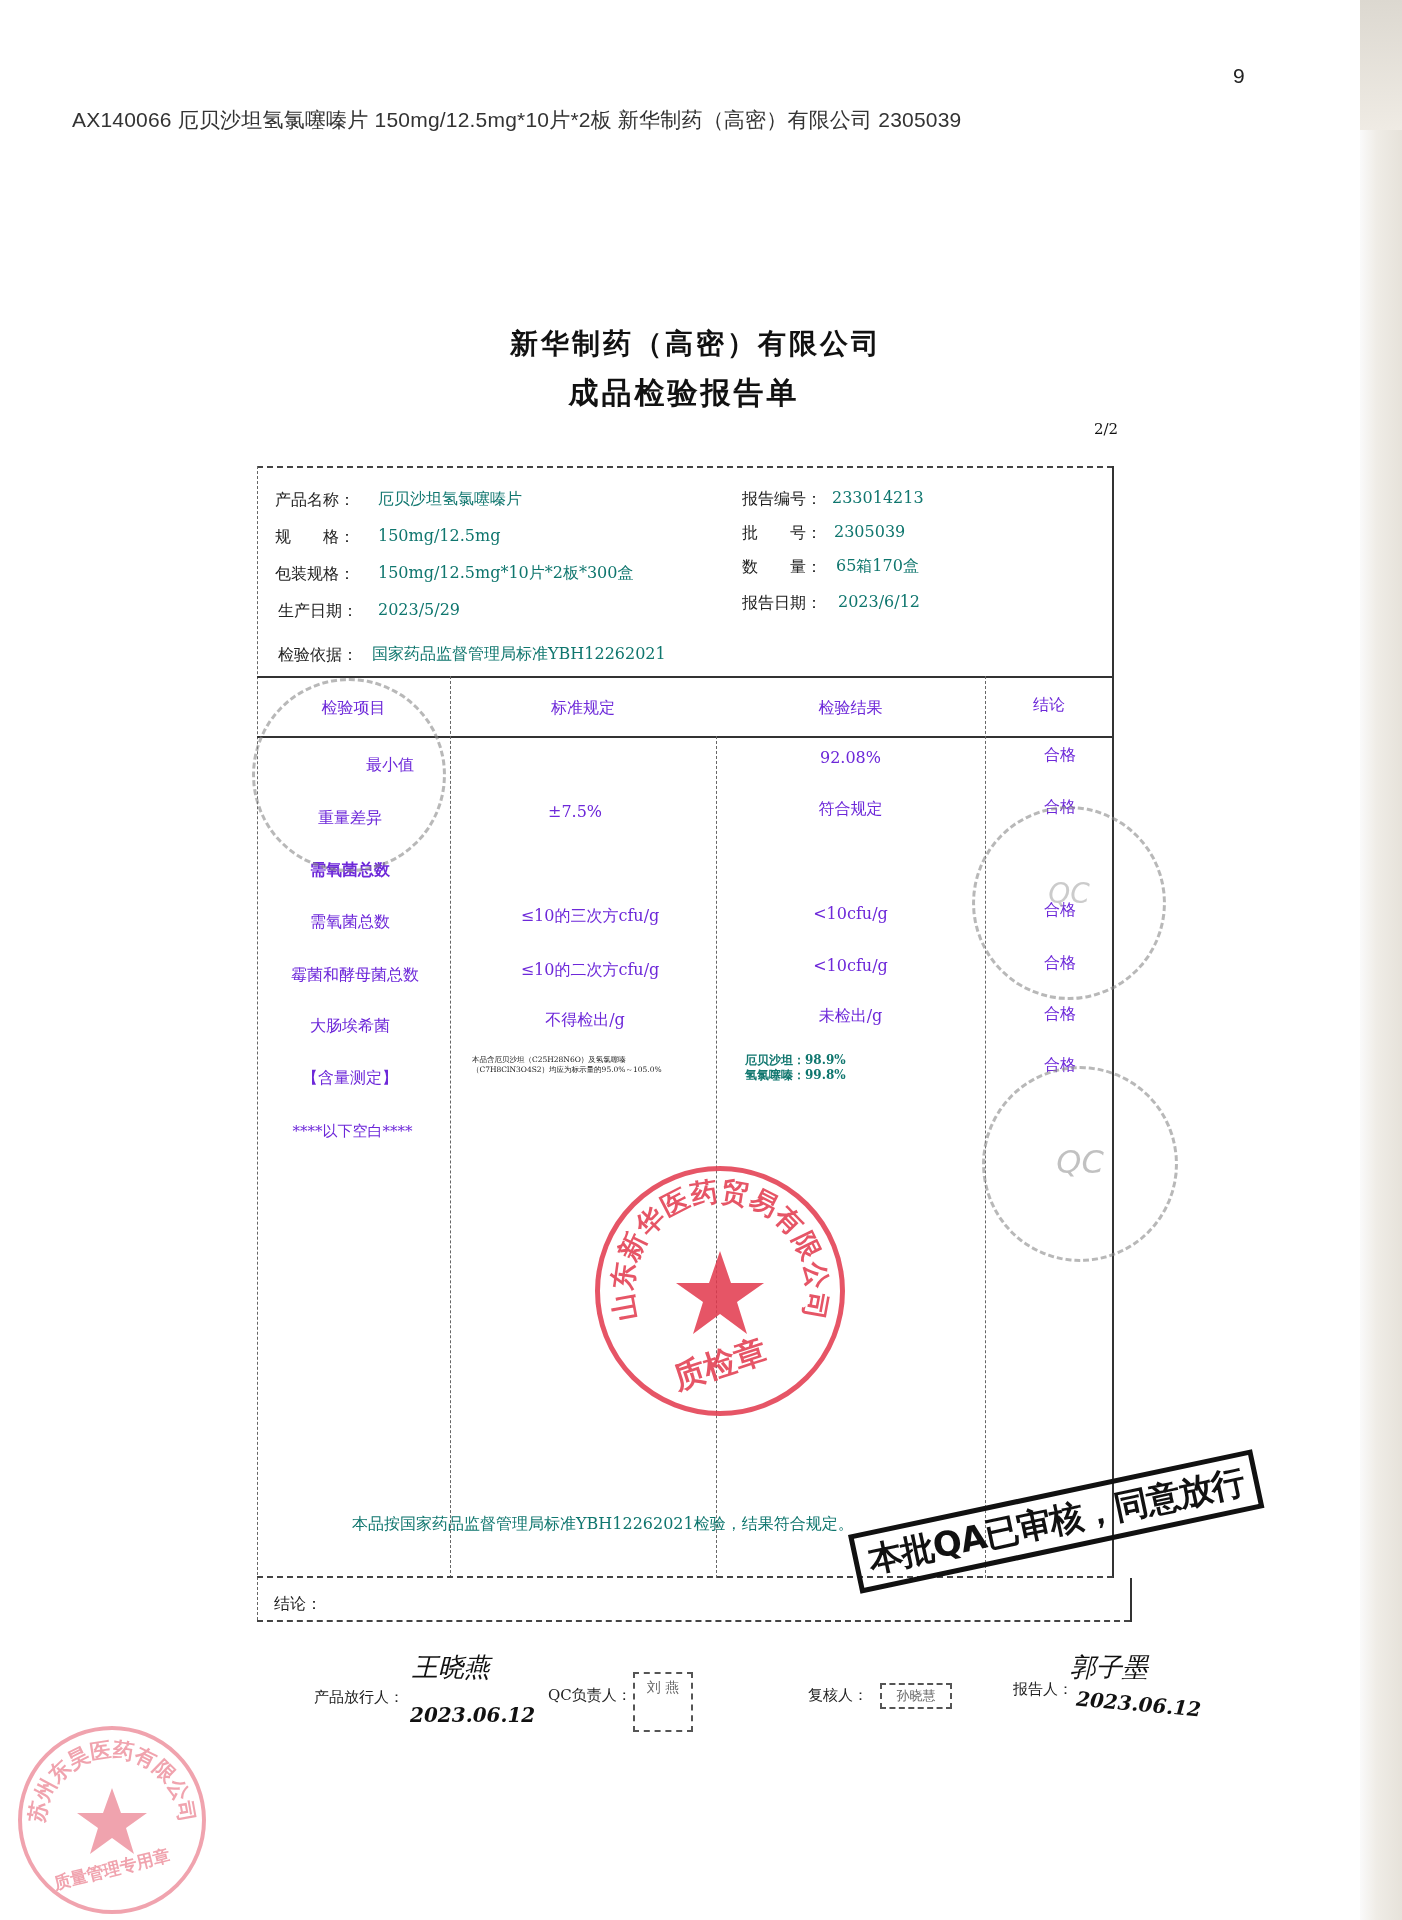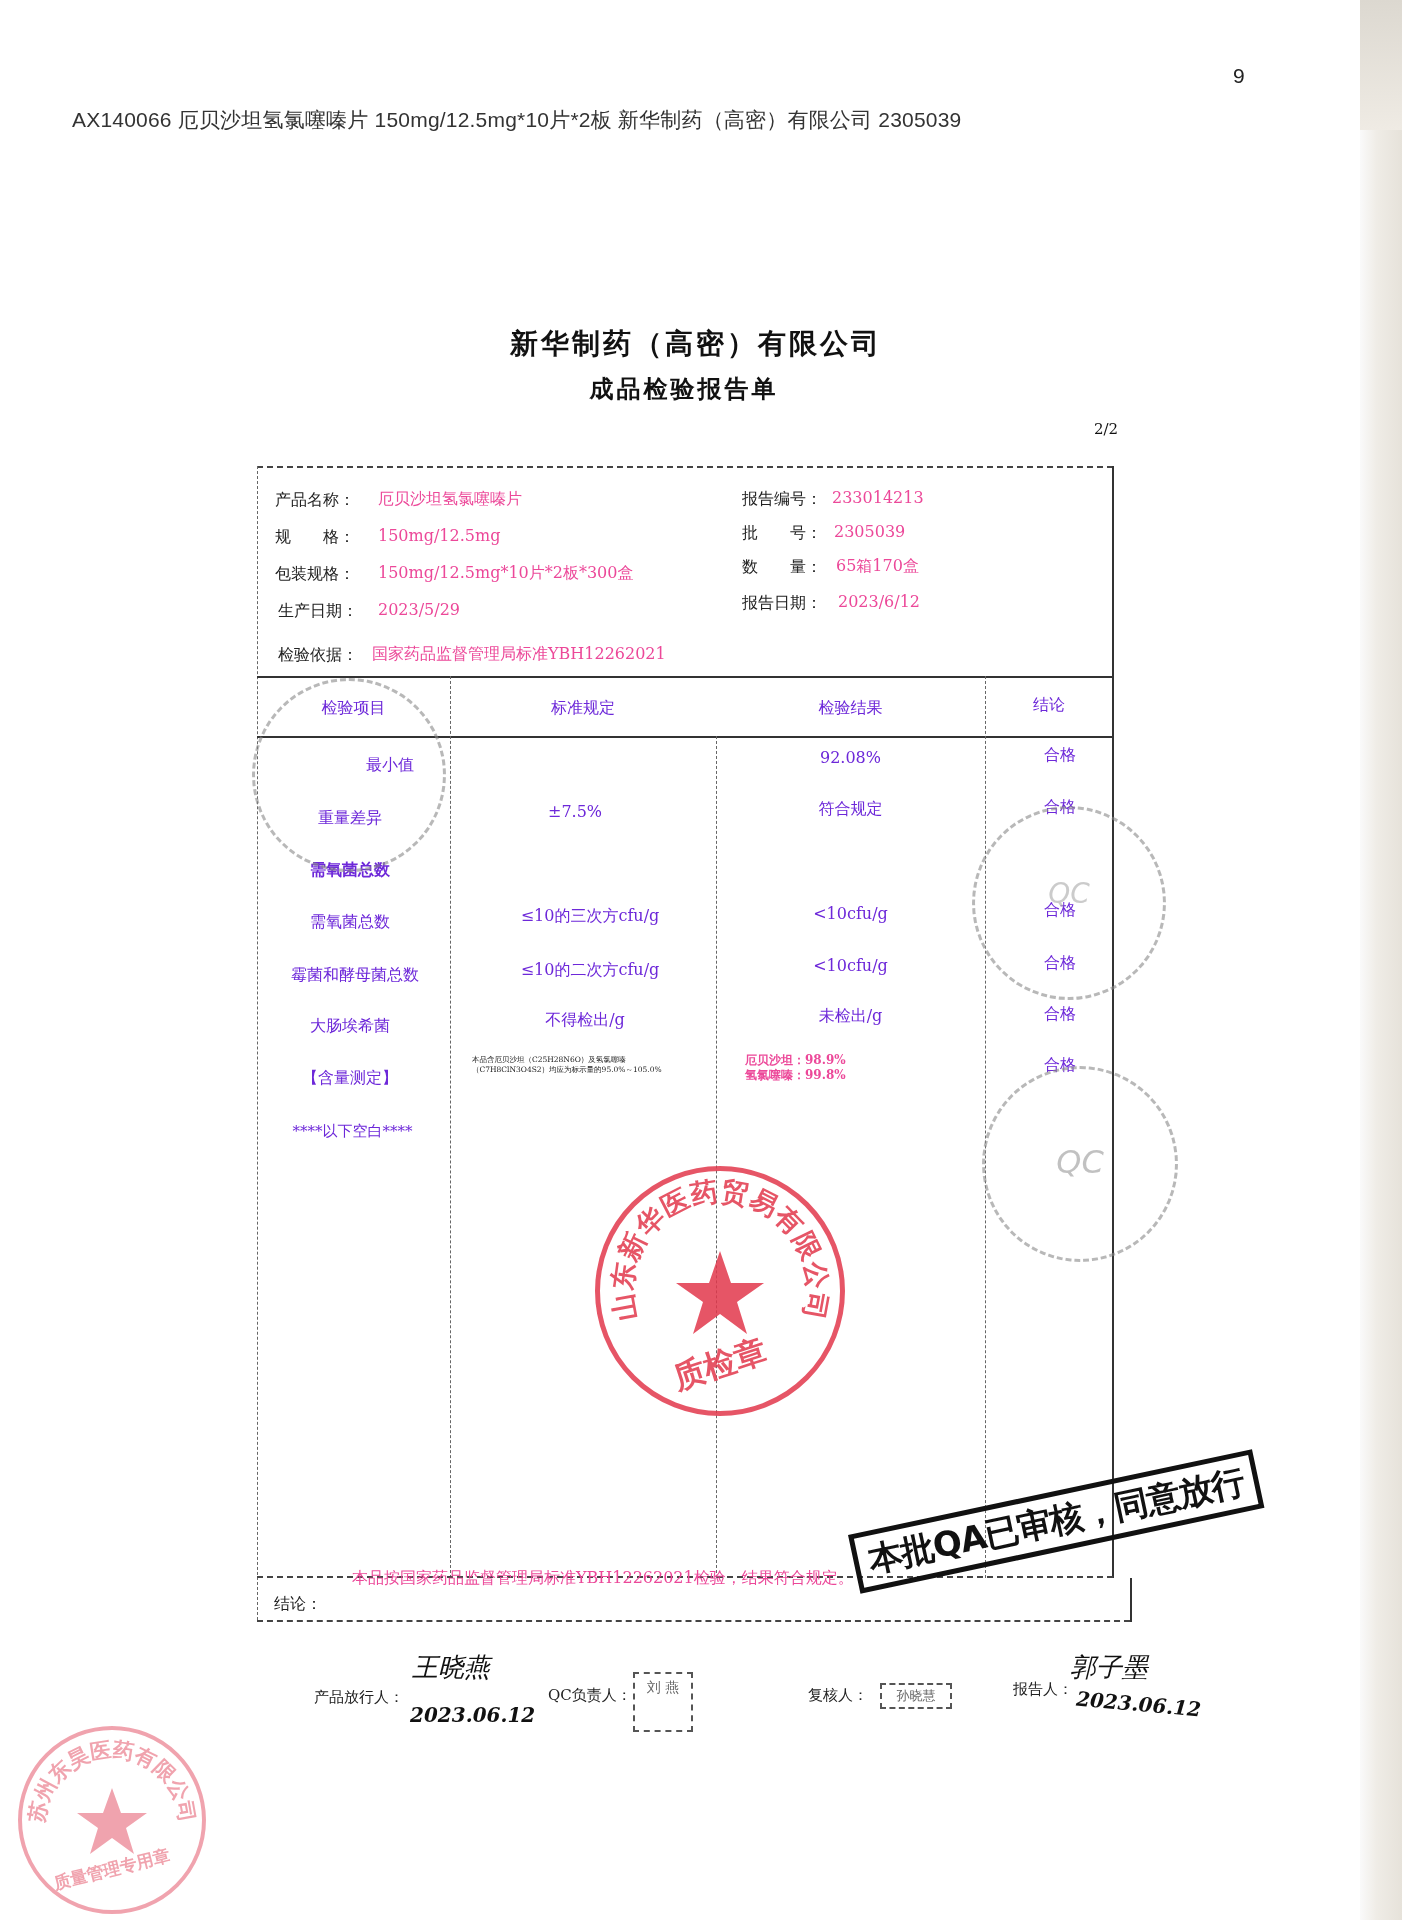--- a/index.html
+++ b/index.html
@@ -13,28 +13,28 @@
     left:72px; top:106px; font-family:"Liberation Sans","DejaVu Sans",sans-serif;
     font-size:21px; color:#333; letter-spacing:0.2px; white-space:nowrap;
   }
   .page-no { left:1233px; top:64px; font-family:"Liberation Sans",sans-serif; font-size:21px; color:#222; }
   .scan-edge {
     right:0; top:0; width:42px; height:1920px;
     background:linear-gradient(to right,#fafafa 0%,#efece6 40%,#e6e2da 100%);
   }
   .scan-edge-top { right:0; top:0; width:42px; height:130px; background:linear-gradient(#dcd8d0,#efebe4); }
   .title1 { left:0; width:1402px; top:325px; text-align:center; font-family:"DejaVu Sans",sans-serif; font-weight:bold; font-size:28px; letter-spacing:3px; padding-right:10px; box-sizing:border-box;}
-  .title2 { left:0; width:1402px; top:373px; text-align:center; font-family:"DejaVu Sans",sans-serif; font-weight:bold; font-size:24px; letter-spacing:3px; padding-right:34px; box-sizing:border-box;}
+  .title2 { left:0; width:1402px; top:373px; text-align:center; font-family:"DejaVu Sans",sans-serif; font-weight:bold; font-size:30px; letter-spacing:3px; padding-right:34px; box-sizing:border-box;}
   .pg22 { left:1094px; top:420px; font-size:15px; }
   .hline { height:0; border-top:2px dashed #444; }
   .hline.solid { border-top:2px solid #333; }
   .vline { width:0; border-left:1.5px dashed #666; }
   .vline.solid { border-left:2px solid #333; }
   .lbl { font-size:16px; white-space:nowrap; color:#222; }
-  .val { font-size:16px; white-space:nowrap; color:#ec4899; }
+  .val { font-size:16px; white-space:nowrap; color:#0f766e; }
   .cell { font-size:16px; white-space:nowrap; text-align:center; color:#6d28d9; }
   .bold { font-weight:normal; font-family:"DejaVu Sans",sans-serif; }
   .tiny { font-size:7.5px; line-height:9px; color:#222; white-space:nowrap; }
   .stamp-red {
     border-radius:50%; border:5px solid #e2384c; opacity:0.85;
   }
   .stamp-gray { border-radius:50%; border:3px dashed #8a8a8a; opacity:0.6;font-style:italic; }
   .qa-stamp {
     border:5px solid #111; font-family:"DejaVu Sans",sans-serif; font-weight:bold;
     font-size:34px; letter-spacing:-1px; padding:2px 10px; white-space:nowrap;
@@ -143,21 +143,21 @@
   <div class="abs val" style="left:745px; top:1067px; font-size:12px; font-weight:bold;">氢氯噻嗪：99.8%</div>
   <div class="abs cell bold" style="left:1000px; width:120px; top:1055px;">合格</div>
 </div>
 
 <div class="abs">
   <div class="abs cell" style="left:270px; width:165px; top:1122px; font-size:15px;">****以下空白****</div>
 </div>
 
 <div class="abs hline" style="left:257px; top:1620px; width:873px;"></div>
 <div class="abs lbl" style="left:274px; top:1594px;">结论：</div>
-<div class="abs val" style="left:352px; top:1568px;text-align:center;">本品按国家药品监督管理局标准YBH12262021检验，结果符合规定。</div>
+<div class="abs val" style="left:352px; top:1514px;text-align:center;">本品按国家药品监督管理局标准YBH12262021检验，结果符合规定。</div>
 
 <div class="abs lbl" style="left:314px; top:1688px; font-size:15px;">产品放行人：</div>
 <div class="abs sig" style="left:412px; top:1650px;">王晓燕</div>
 <div class="abs sig-date" style="left:410px; top:1703px;">2023.06.12</div>
 
 <div class="abs lbl" style="left:548px; top:1686px; font-size:15px;">QC负责人：</div>
 <div class="abs boxstamp" style="left:633px; top:1672px; width:56px; height:56px; line-height:26px;">刘 燕</div>
 
 <div class="abs lbl" style="left:808px; top:1686px; font-size:15px;">复核人：</div>
 <div class="abs boxstamp" style="left:880px; top:1683px; width:68px; height:22px; line-height:22px; font-size:13px;">孙晓慧</div>

